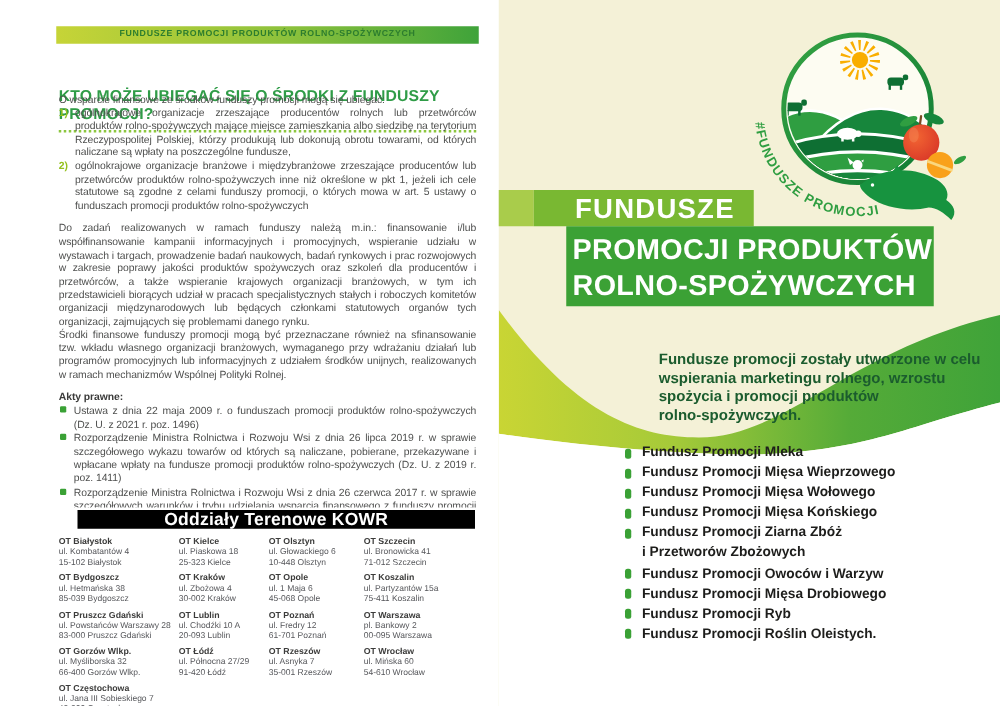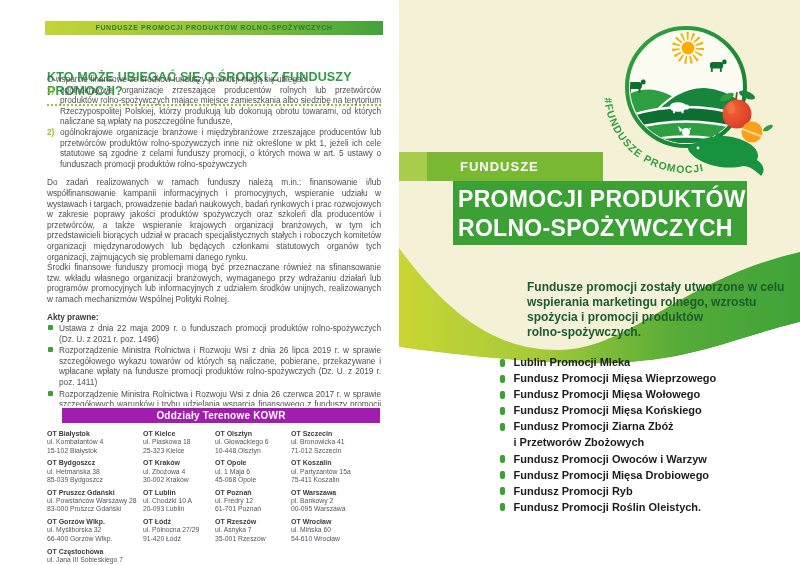--- a/index.html
+++ b/index.html
@@ -28,36 +28,36 @@
   }
   .body-col p{margin:0;}
   .p-gap{margin-top:8px !important;}
   .num-item{position:relative;padding-left:13px;}
   .num-item .num{position:absolute;left:0;top:0;color:#95c11f;font-weight:bold;}
   .legal-head{font-weight:bold;color:#3b3b3a;margin-top:8px !important;}
   .legal-item{position:relative;padding-left:12px;margin-bottom:1px;}
   .legal-item .sq{position:absolute;left:1px;top:2.2px;width:5px;height:5px;background:#3aa135;border-radius:1px;}
   .kowr-banner{
     position:absolute;left:62px;top:408px;width:318px;height:15px;
-    background:#a21caf;color:#ffffff;font-size:10px;font-weight:bold;
+    background:#000000;color:#ffffff;font-size:14px;font-weight:bold;
     text-align:center;line-height:15px;letter-spacing:.2px;
   }
   .offices{position:absolute;left:47px;top:430px;width:334px;display:flex;}
   .off-col{display:flex;flex-direction:column;}
   .off-col-1{width:96px;}.off-col-2{width:72px;}.off-col-3{width:76px;}.off-col-4{width:90px;}
   .office{margin-bottom:4.5px;line-height:8.3px;color:#55565a;font-size:6.8px;}
   .office .oname{font-size:7px;font-weight:bold;color:#3b3b3a;}
   
   .page-right{position:absolute;left:399px;top:0;width:401px;height:565px;background:#f4f1d7;}
   .wave-svg{position:absolute;left:0;top:0;width:401px;height:565px;}
   .logo-svg{position:absolute;left:201px;top:8px;width:180px;height:172px;}
   .tab-light{position:absolute;left:0;top:152px;width:28px;height:29px;background:#a9cc4b;}
   .banner-fundusze{
     position:absolute;left:28px;top:152px;width:176px;height:29px;background:#79b832;
-    color:#ffffff;font-size:13px;font-weight:bold;letter-spacing:1px;
+    color:#ffffff;font-size:22px;font-weight:bold;letter-spacing:1px;
     line-height:29px;padding-left:33px;
   }
   .title-block{
     position:absolute;left:54px;top:181px;width:294px;height:64px;background:#3ba135;
     color:#ffffff;font-size:23px;font-weight:bold;letter-spacing:.3px;
     line-height:29px;padding:4px 0 0 5px;
   }
   .intro-right{
     position:absolute;left:100px;top:280px;width:268px;
     color:#1b5c2e;font-size:12px;font-weight:bold;line-height:15px;white-space:pre-line;margin-left:28px;
@@ -318,21 +318,21 @@
     </div>
 
     <div class="intro-right">Fundusze promocji zostały utworzone w celu
 wspierania marketingu rolnego, wzrostu
 spożycia  i promocji produktów
 rolno-spożywczych.</div>
 
     <ul class="funds">
   <li class="fund-item">
           <span class="bullet"></span>
-          <span class="flabel">Lublin Promocji Mleka</span>
+          <span class="flabel">Fundusz Promocji Mleka</span>
         </li>
 
   <li class="fund-item">
           <span class="bullet"></span>
           <span class="flabel">Fundusz Promocji Mięsa Wieprzowego</span>
         </li>
 
   <li class="fund-item">
           <span class="bullet"></span>
           <span class="flabel">Fundusz Promocji Mięsa Wołowego</span>

